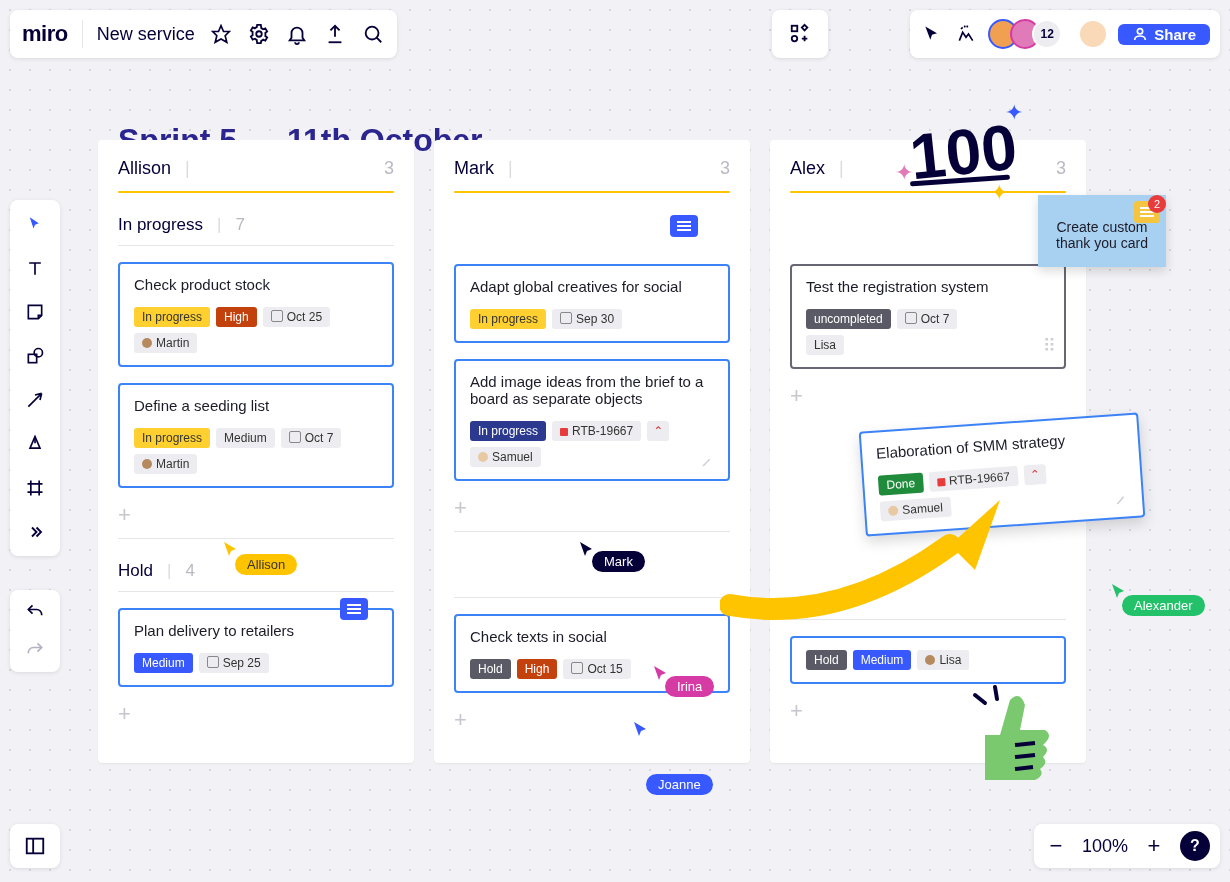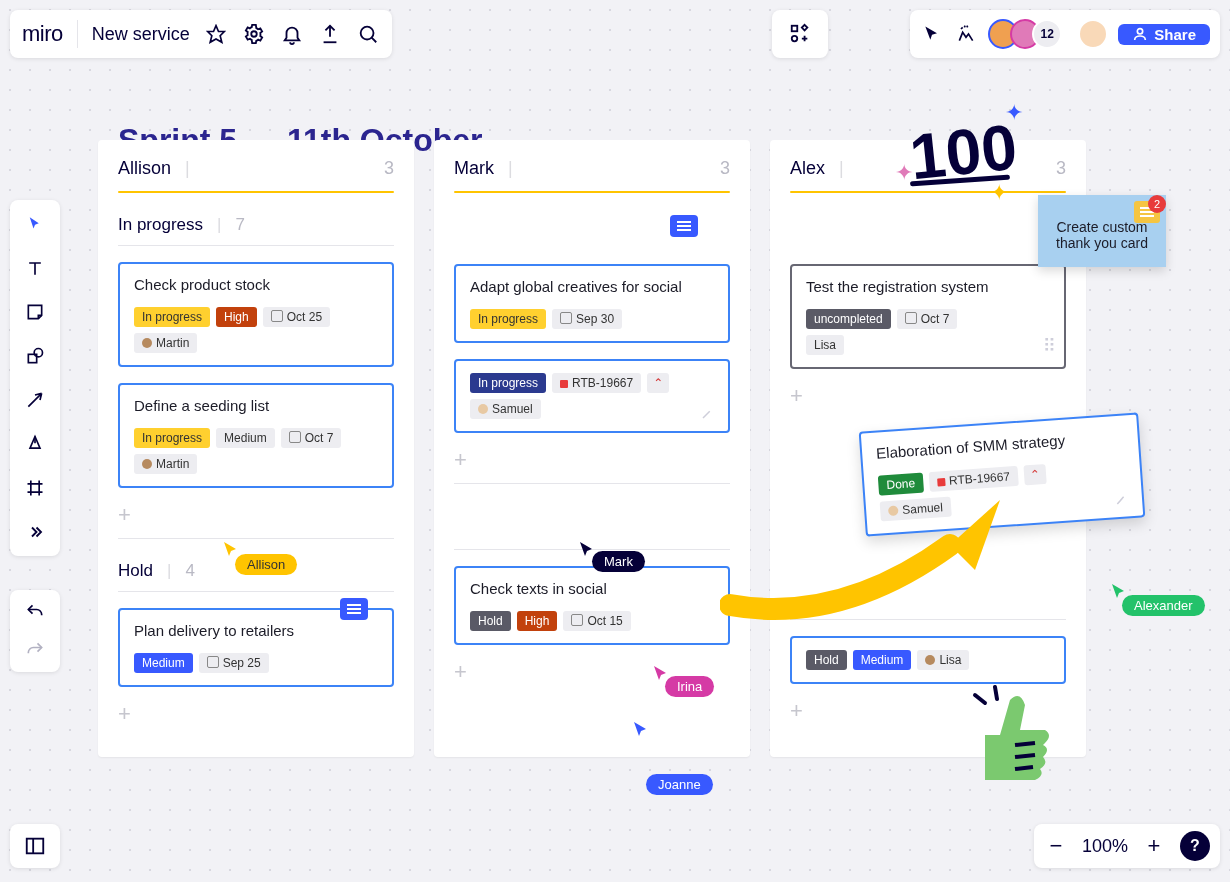--- a/index.html
+++ b/index.html
@@ -13,21 +13,21 @@
 }
 
 
 .top-left-bar {
   position: absolute; top: 10px; left: 10px;
   background: #fff; border-radius: 8px;
   box-shadow: 0 1px 4px rgba(0,0,0,.1);
   display:flex; align-items:center; padding:6px 12px; gap:14px;
   height: 48px;
 }
-.logo { font-weight: 400; color:#050038; font-size:22px; letter-spacing:-0.5px;}
+.logo { font-weight: 700; color:#050038; font-size:22px; letter-spacing:-0.5px;}
 .divider-v { width:1px; height:28px; background:#E5E5EA;}
 .board-name { font-weight:500; color:#050038; font-size:18px;}
 .icon-btn { width:24px; height:24px; display:flex;align-items:center;justify-content:center;color:#050038; cursor:pointer;}
 .apps-btn {
   position:absolute; top:10px; left: 772px; width:56px; height:48px;
   background:#fff;border-radius:8px;box-shadow:0 1px 4px rgba(0,0,0,.1);
   display:flex;align-items:center;justify-content:center;
 }
 .top-right-bar {
   position:absolute; top:10px; right:10px;
@@ -353,20 +353,21 @@
 
     <div class="card">
       <div class="card-title">Adapt global creatives for social</div>
       <div class="tags">
         <span class="tag yellow">In progress</span>
         <span class="tag date">Sep 30</span>
       </div>
     </div>
 
     <div class="card">
+      <div class="card-title">Add image ideas from the brief to a board as separate objects</div>
       <div class="tags">
         <span class="tag navy">In progress</span>
         <span class="tag red-dot">RTB-19667</span>
         <span class="tag chev">⌃</span>
       </div>
       <div class="tags" style="margin-top:6px">
         <span class="tag user-lt">Samuel</span>
       </div>
       <div class="card-corner-arrow">
         <svg width="18" height="18" viewBox="0 0 24 24" fill="#CECEDA">

